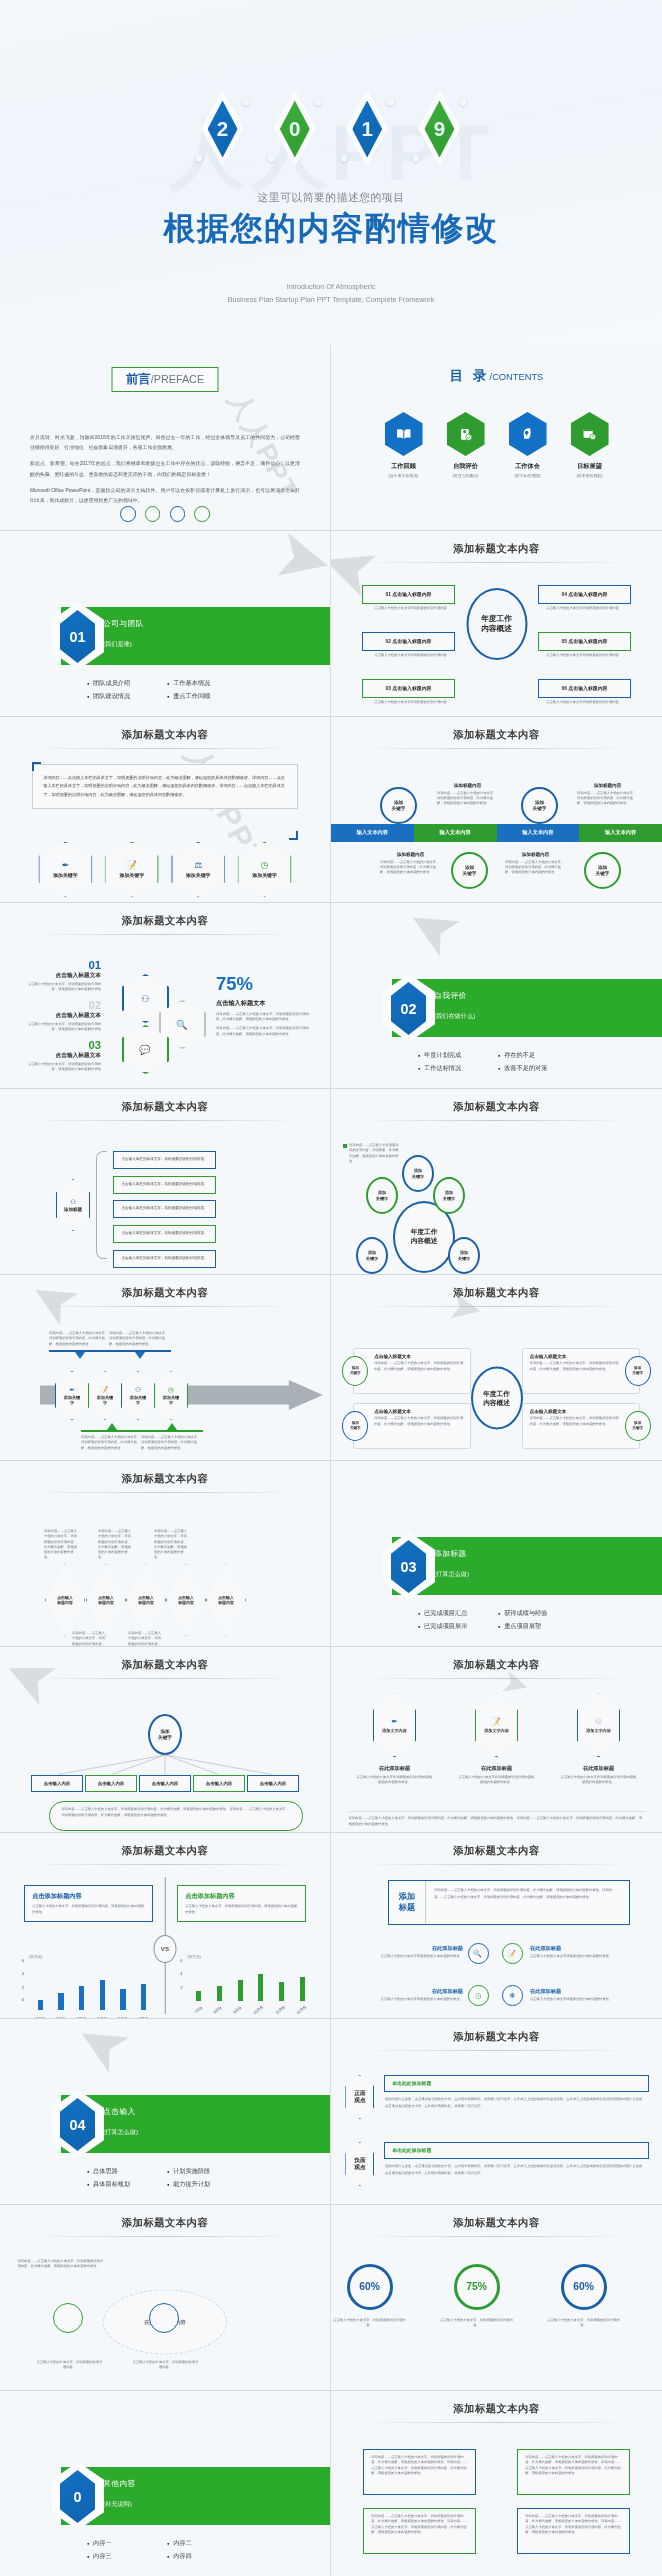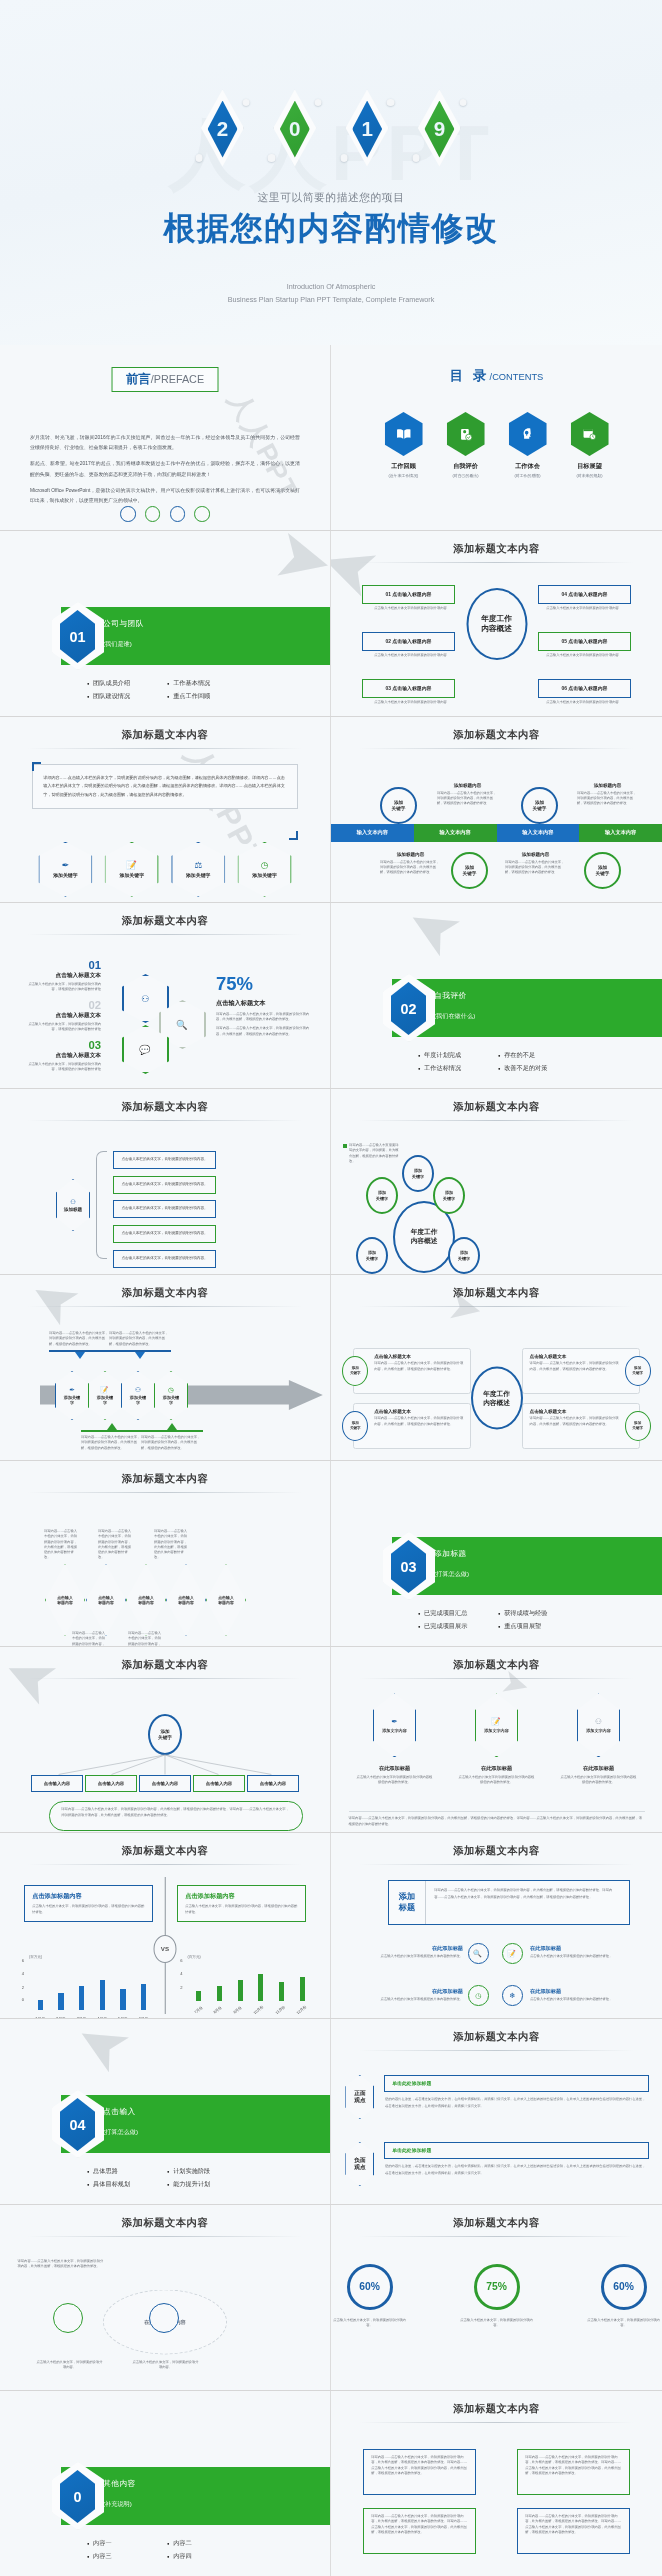--- a/index.html
+++ b/index.html
@@ -824,21 +824,21 @@
       </div>
       <div class="ring" style="position:absolute;left:53px;top:98px;width:30px;height:30px;border:1px solid #2f9c2f;font-size:3.6px"></div>
       <div class="ring" style="position:absolute;left:149px;top:98px;width:30px;height:30px;border:1px solid #1b5fa6;font-size:3.6px"></div>
       <div class="tiny" style="position:absolute;left:36px;top:155px;width:67px;text-align:center">点击输入本栏的具体文字，简明扼要的说明分项内容。</div>
       <div class="tiny" style="position:absolute;left:132px;top:155px;width:67px;text-align:center">点击输入本栏的具体文字，简明扼要的说明分项内容。</div>
     </div>
 
     <div class="slide">
       <div class="s-title">添加标题文本内容</div>
       <div class="s-rule"></div>
-      <div style="display:flex;justify-content:space-between;gap:30px;margin-top:27px">
+      <div style="display:flex;justify-content:flex-start;gap:30px;margin-top:27px">
         <div style="text-align:center">
           <div class="ring" style="width:46px;height:46px;border:3.6px solid #1b5fa6;font-size:10.3px;color:#1b5fa6;margin:0 auto">
             <span>60%</span>
           </div>
           <div class="tiny" style="margin-top:8.2px;width:77px">点击输入本栏的具体文字，简明扼要的说明分项内容。</div>
         </div>
         <div style="text-align:center">
           <div class="ring" style="width:46px;height:46px;border:3.6px solid #2f9c2f;font-size:10.3px;color:#2f9c2f;margin:0 auto">
             <span>75%</span>
           </div>

